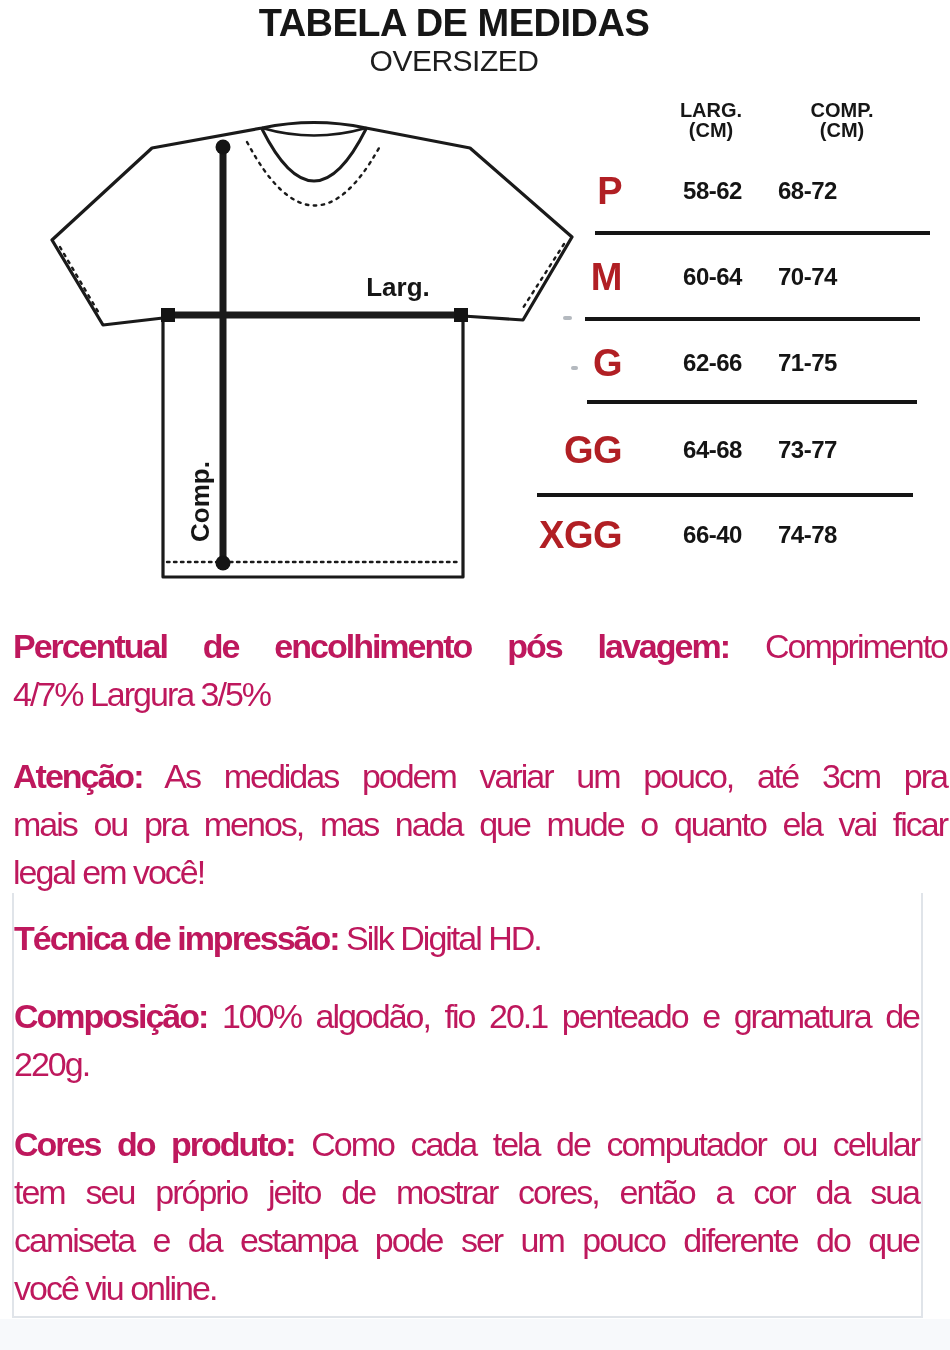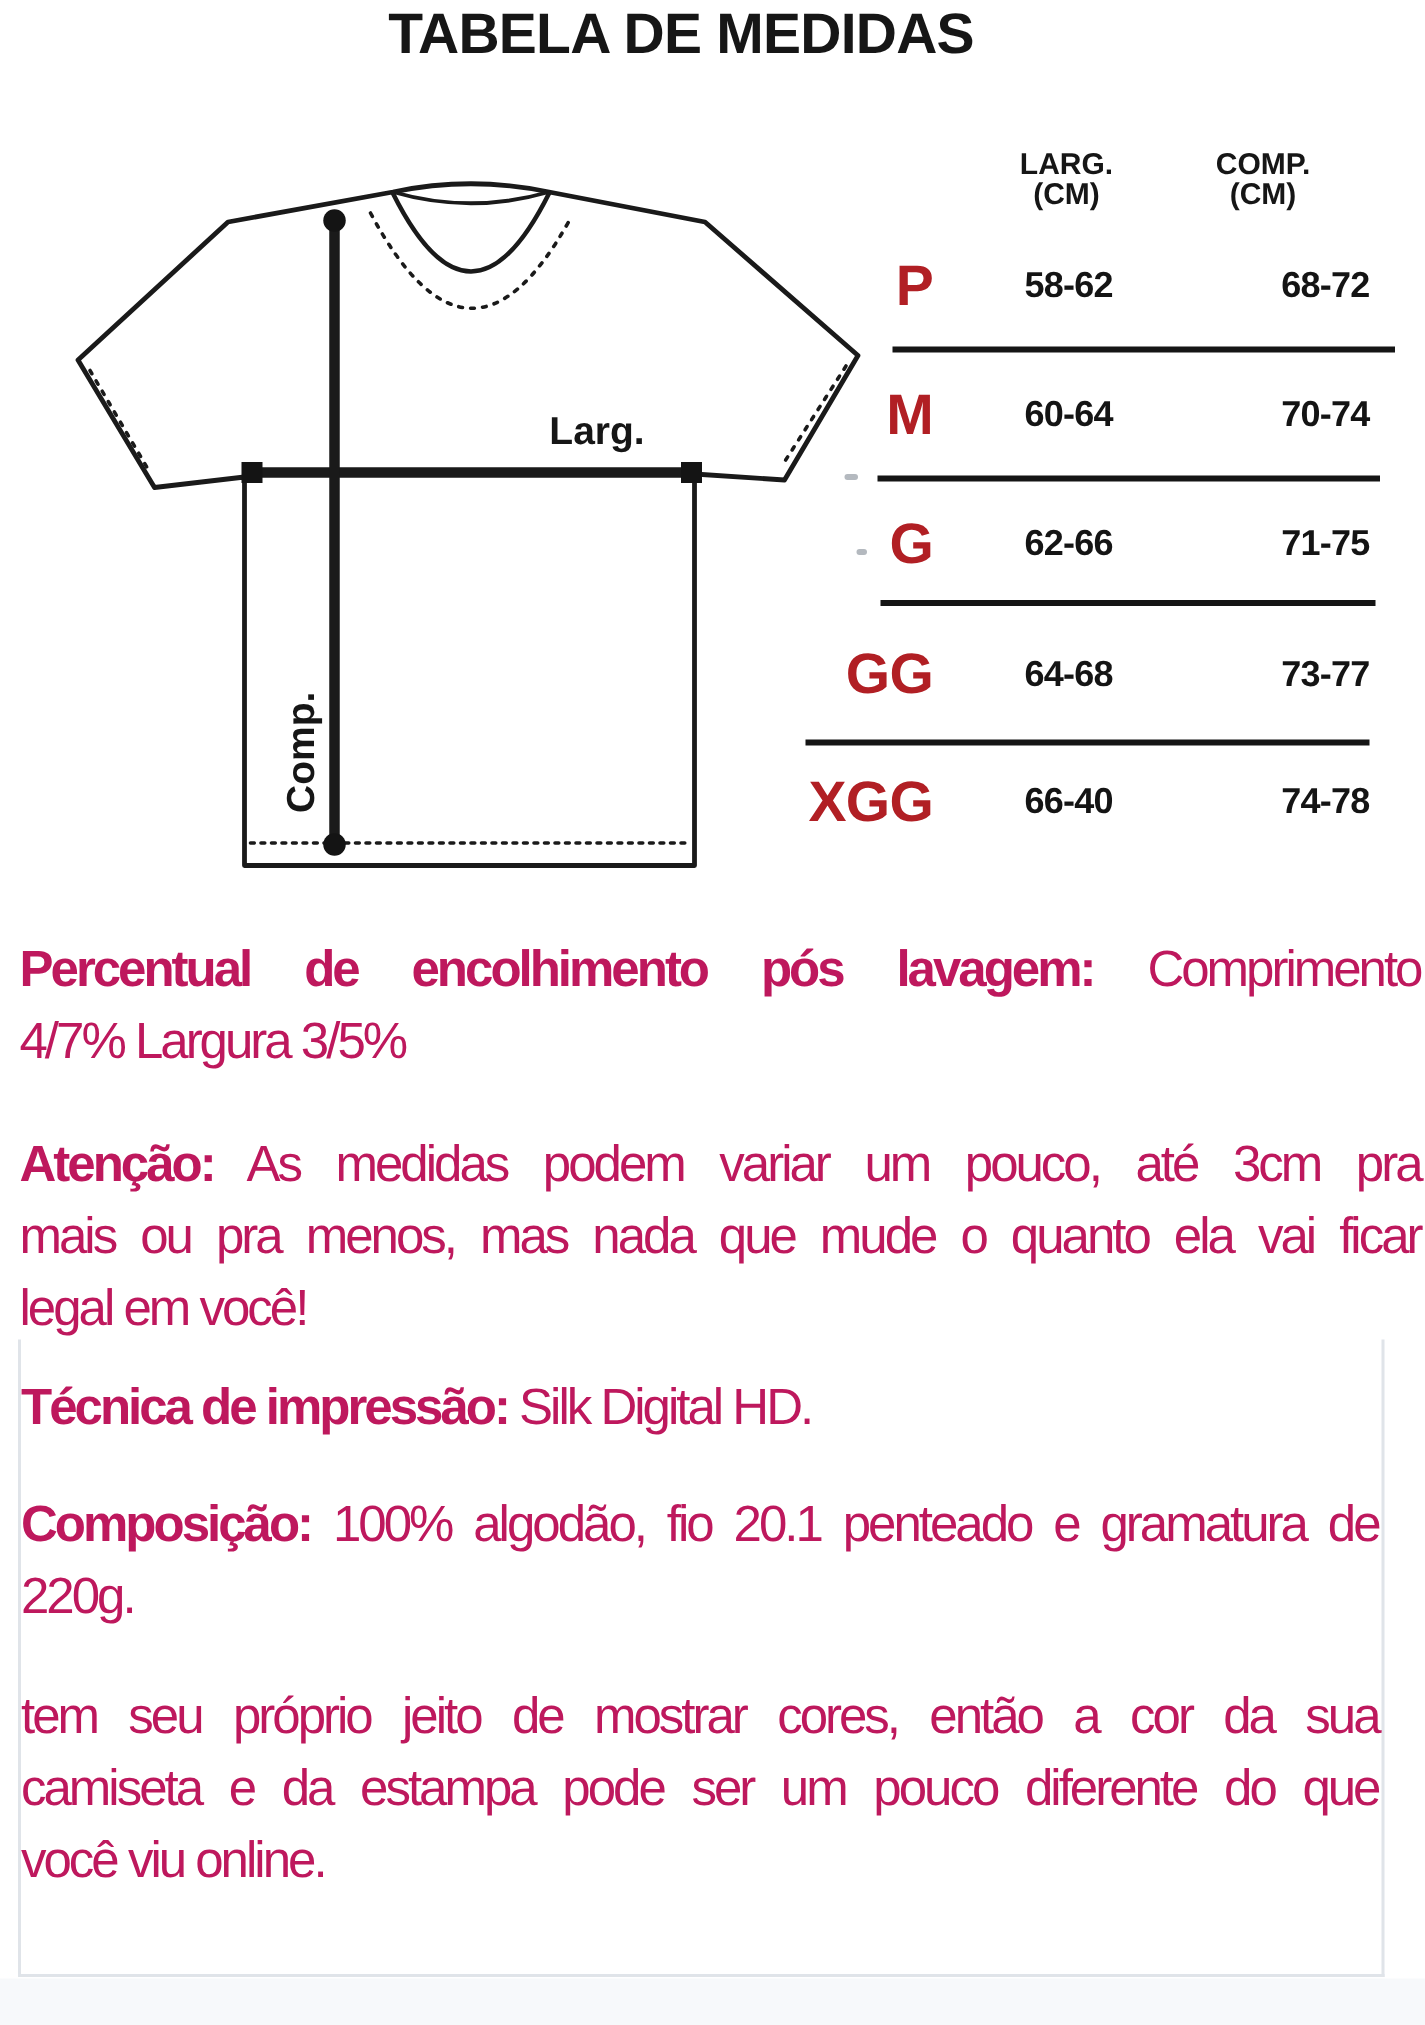--- a/index.html
+++ b/index.html
@@ -13,21 +13,21 @@
   .larg-label{left:358px;top:272px;width:80px;}
   .comp-label{left:158px;top:489px;width:80px;height:26px;transform:rotate(-90deg);transform-origin:center;}
   
   .colhead{position:absolute;font-size:20px;font-weight:700;line-height:20px;text-align:center;color:#161616;}
   .colhead.c1{left:649px;top:100px;width:124px;}
   .colhead.c2{left:780px;top:100px;width:124px;}
   .srow{position:absolute;height:40px;}
   .srow .sz{position:absolute;left:530px;width:92px;text-align:right;font-size:38px;line-height:40px;
             font-weight:700;color:#b11f24;letter-spacing:-.5px;white-space:nowrap;}
   .srow .v1{position:absolute;left:645px;width:135px;text-align:center;}
-  .srow .v2{position:absolute;left:778px;width:135px;text-align:right;}
+  .srow .v2{position:absolute;left:778px;width:135px;text-align:left;}
   .srow .val{font-size:24px;line-height:40px;font-weight:700;color:#141414;letter-spacing:-.5px;white-space:nowrap;}
   .sep{position:absolute;height:4px;background:#151515;}
   .sep.s1{left:595px;top:231px;width:335px;}
   .sep.s2{left:585px;top:317px;width:335px;}
   .sep.s3{left:587px;top:400px;width:330px;}
   .sep.s4{left:537px;top:493px;width:376px;}
   .dotmark{position:absolute;background:#b4b9bf;border-radius:2px;}
   .d1{left:563px;top:316px;width:9px;height:4px;}
   .d2{left:571px;top:366px;width:7px;height:4px;}
   
@@ -40,20 +40,21 @@
            border:2px solid #e0e4e9;border-top:none;background:#ffffff;}
   .footer-strip{position:absolute;left:0;top:1319px;width:950px;height:31px;background:#f7f9fb;}
 </style>
 </head>
 <body>
 
 <div class="page">
 
   <div class="hdr">
     <h1 class="title">TABELA DE MEDIDAS</h1>
+    <h2 class="subtitle">OVERSIZED</h2>
   </div>
 
   <svg class="shirt" viewBox="0 0 950 620">
     <g fill="none" stroke="#1a1a1a" stroke-linejoin="round" stroke-linecap="round">
       <path stroke-width="3.2" d="M 262,128 L 152,148 L 52,240 L 103,325 L 163,318 L 163,577 L 463,577 L 463,316 L 523,320 L 572,237 L 470,148 L 366,128 Q 314,117 262,128 Z"></path>
       <path stroke-width="2.6" d="M 262,128 Q 314,143 366,128"></path>
       <path stroke-width="3" d="M 262,129 Q 314,233 366,129"></path>
       <path stroke-width="2.4" stroke-dasharray="2.5,5.5" d="M 247,142 Q 313,266 379,148"></path>
       <path stroke-width="2.4" stroke-dasharray="2.5,5.5" d="M 60,247 L 100,315"></path>
       <path stroke-width="2.4" stroke-dasharray="2.5,5.5" d="M 564,244 L 521,311"></path>
@@ -134,20 +135,21 @@
   <div class="para" style="left:14px;top:914px;width:905px">
     <div class="tline ll"><b>Técnica de impressão:</b> <span>Silk Digital HD.</span></div>
   </div>
 
   <div class="para" style="left:14px;top:992px;width:905px">
     <div class="tline jl"><b>Composição:</b> <span>100% algodão, fio 20.1 penteado e gramatura de</span></div>
     <div class="tline ll"><span>220g.</span></div>
   </div>
 
   <div class="para" style="left:14px;top:1120px;width:905px">
+    <div class="tline jl"><b>Cores do produto:</b> <span>Como cada tela de computador ou celular</span></div>
     <div class="tline jl"><span>tem seu próprio jeito de mostrar cores, então a cor da sua</span></div>
     <div class="tline jl"><span>camiseta e da estampa pode ser um pouco diferente do que</span></div>
     <div class="tline ll"><span>você viu online.</span></div>
   </div>
 
   <div class="footer-strip"></div>
 
 </div>
 
 </body></html>

